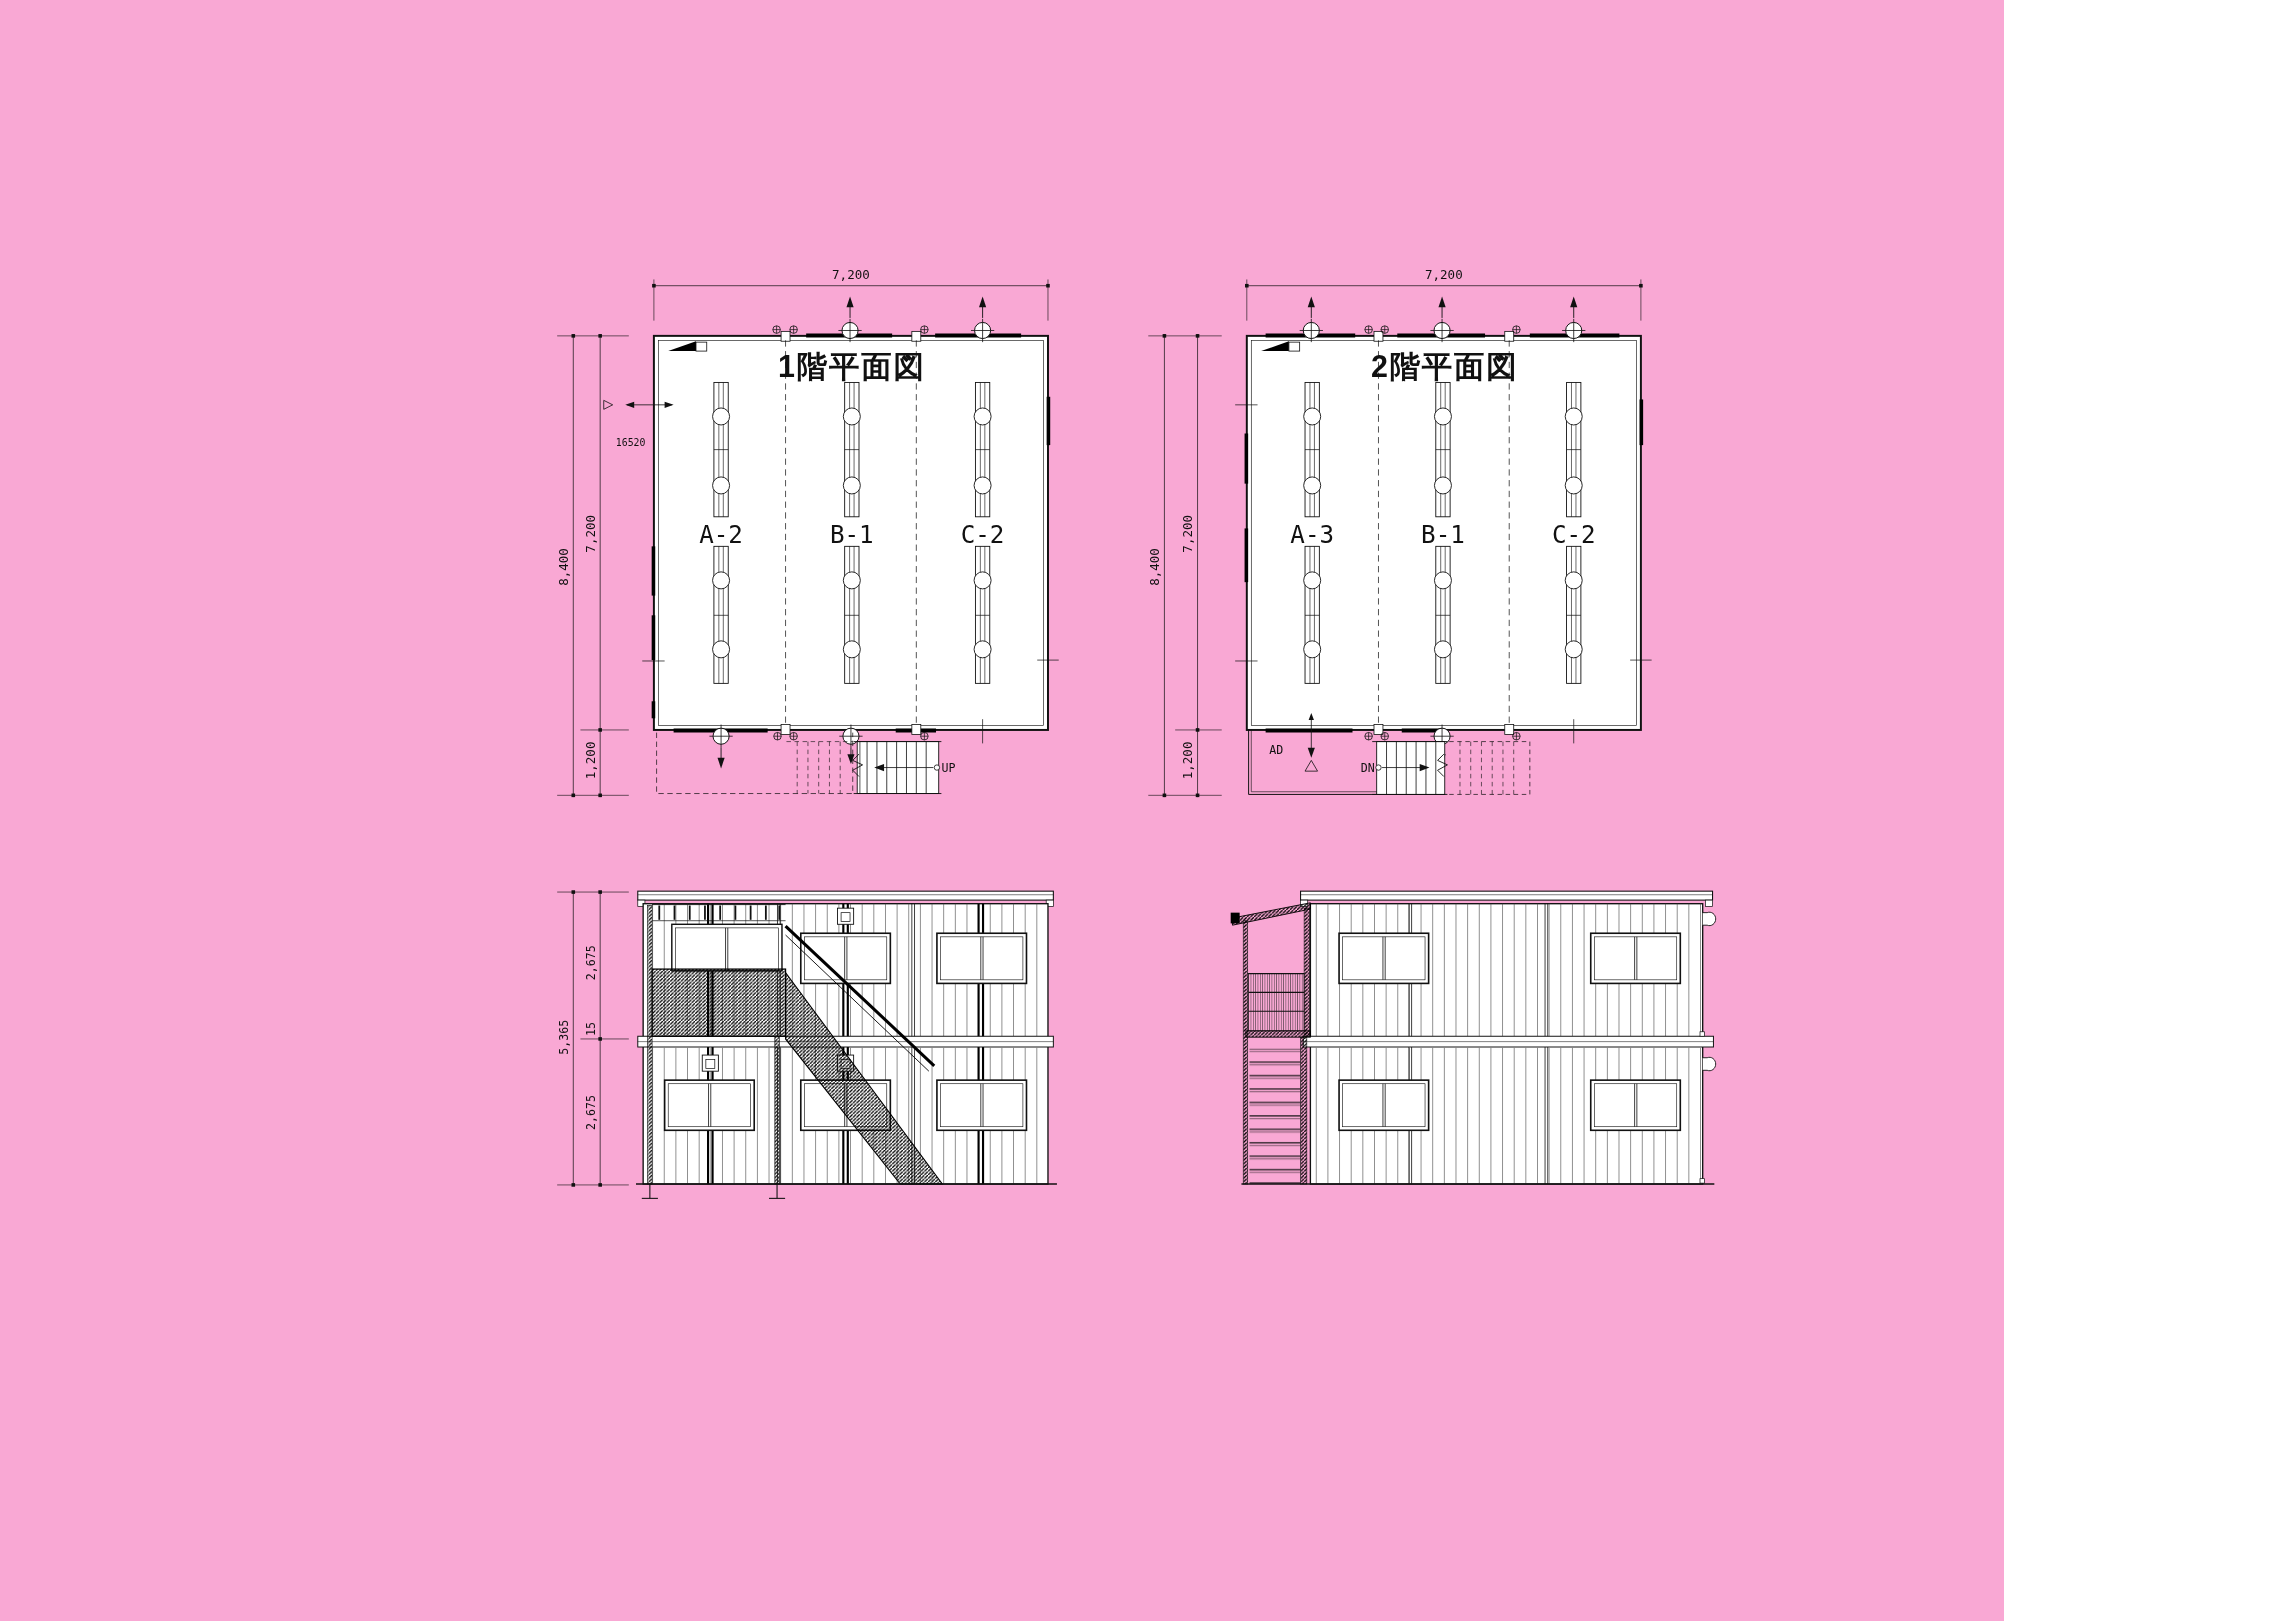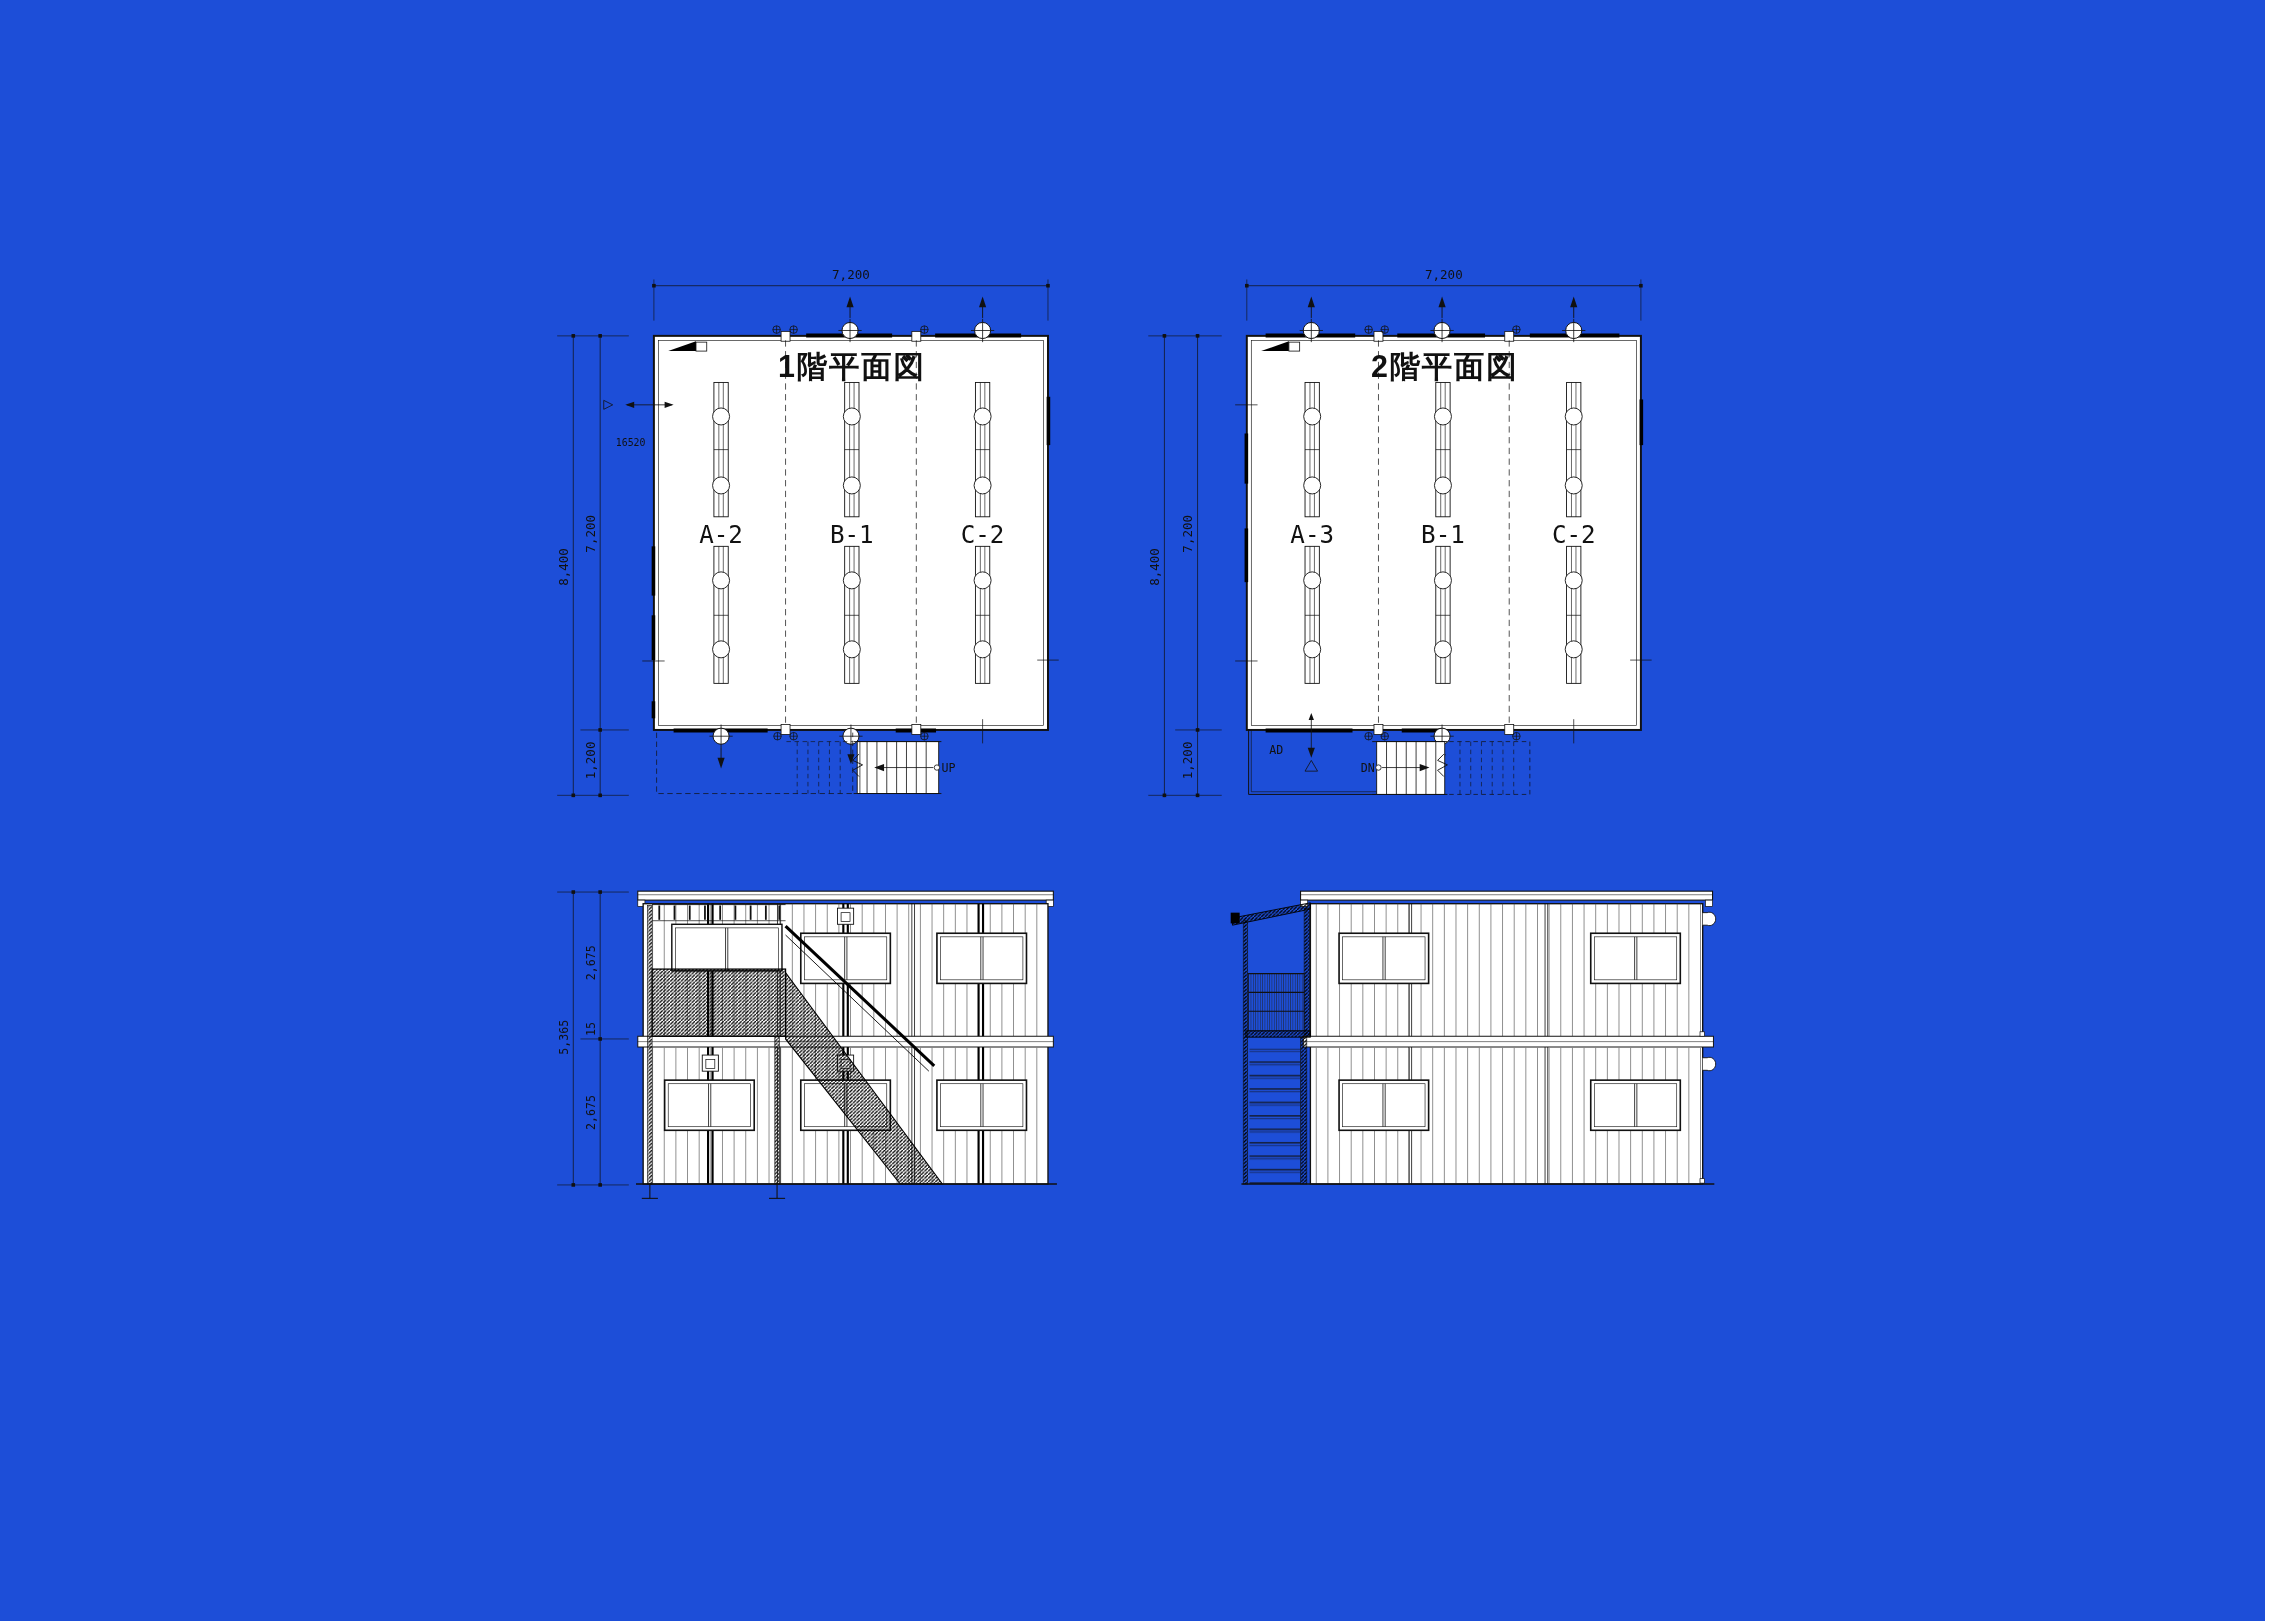--- a/index.html
+++ b/index.html
@@ -1,17 +1,17 @@
 <!DOCTYPE html>
 <html style="font-size:14.3px"><head>
 <meta charset="utf-8">
 <style>
   html,body{margin:0;padding:0;background:#ffffff;}
-  .sheet{position:relative;width:2229px;height:1622px;background:#1d4ed8;overflow:hidden;
-         font-family:"DejaVu Sans Mono","Liberation Sans",monospace;padding-left:36px;}
+  .sheet{position:relative;width:2004px;height:1622px;background:#f9a8d4;overflow:hidden;
+         font-family:"DejaVu Sans Mono","Liberation Sans",monospace;}
   svg{position:absolute;left:0;top:0;}
   text{fill:#111;}
   .dimtxt{font-family:"DejaVu Sans Mono",monospace;font-size:14px;}
   .dimtxt-s{font-family:"DejaVu Sans Mono",monospace;font-size:13px;}
   .tag{font-family:"DejaVu Sans Mono",monospace;font-size:11px;}
   .baylbl{font-family:"DejaVu Sans Mono",monospace;font-size:27px;}
   .title{font-family:"Liberation Sans","DejaVu Sans",sans-serif;font-size:34px;font-weight:600;letter-spacing:2px;}
   .stairtxt{font-family:"DejaVu Sans Mono",monospace;font-size:13px;}
 </style>
 </head>

